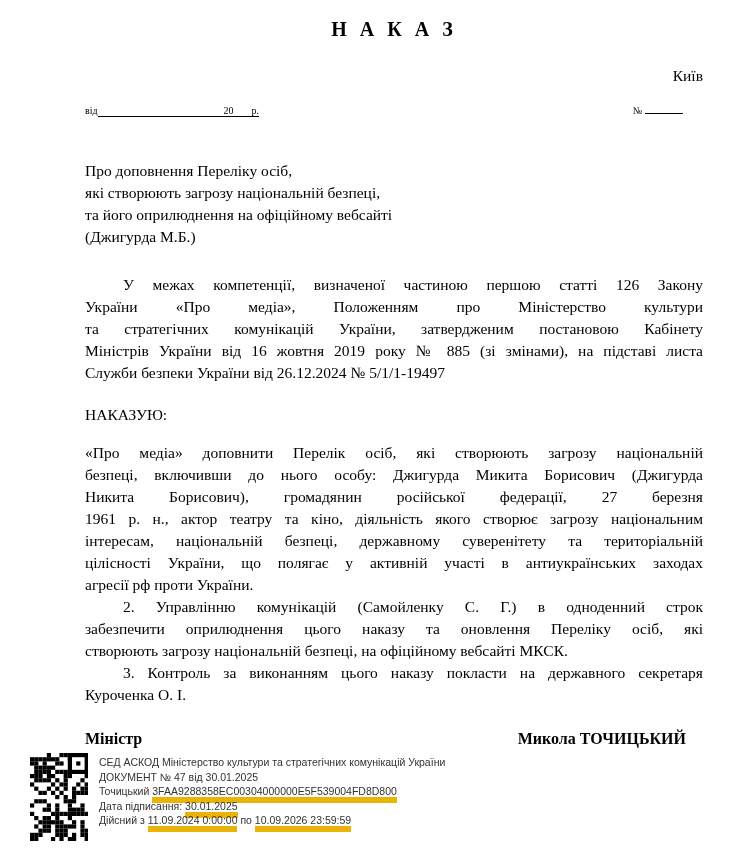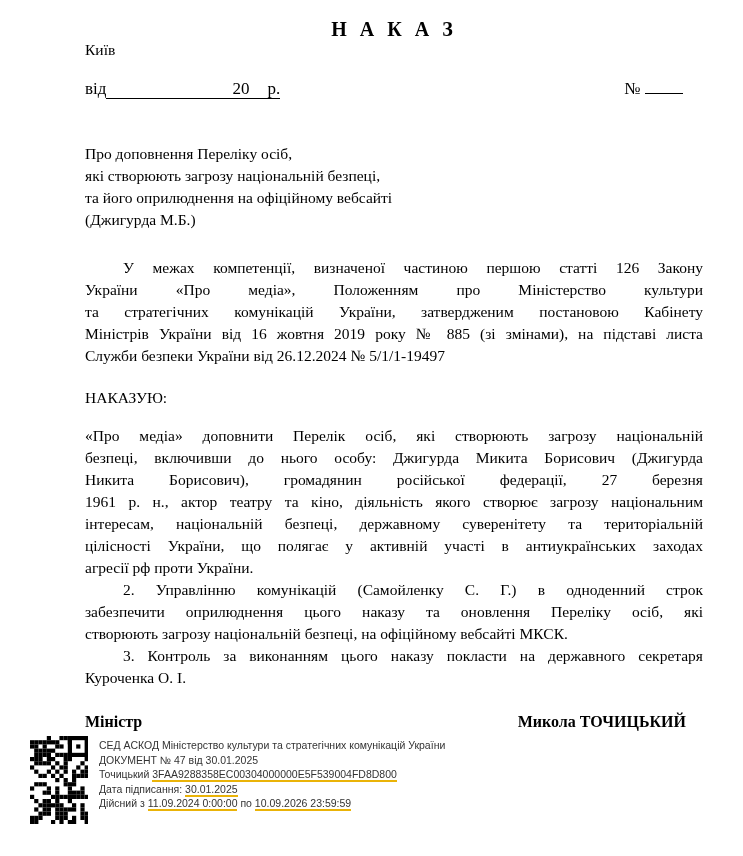--- a/index.html
+++ b/index.html
@@ -6,25 +6,25 @@
   body {
     width: 743px; height: 856px; overflow: hidden;
     font-family: "Liberation Serif", serif; color: #000;
   }
   .page { padding: 12px 40px 0 85px; box-sizing: border-box; width: 743px; }
 
   .title {
     text-align: center; font-weight: bold; font-size: 20px;
     letter-spacing: 4px; margin-top: 6px;
   }
-  .city { text-align: left; font-size: 15.5px; }
+  .city { text-align: right; font-size: 15.5px; margin-top: 26px; }
 
   .date-row {
     display: flex; justify-content: space-between; align-items: center;
-    margin-top: 20px; font-size: 17px;
+    margin-top: 20px; font-size: 10px;
   }
   .ul { border-bottom: 1px solid #000; }
   .sp { display: inline-block; }
   .num-group { padding-right: 20px; }
 
   .subject { margin-top: 44px; }
   .tline { font-size: 15.5px; line-height: 22px; }
   .just { text-align: justify; text-align-last: justify; }
   .ind { text-indent: 38px; }
 
@@ -36,21 +36,21 @@
     display: flex; justify-content: space-between; margin-top: 24px;
     font-weight: bold; font-size: 16px; padding-right: 17px;
   }
 
   .stamp { display: flex; align-items: flex-start; margin-left: -55px; margin-top: 5px; }
   .qr { width: 58px; height: 88px; flex: 0 0 58px; }
   .stamp-text {
     margin-left: 11px; font-family: "Liberation Sans", sans-serif;
     font-size: 10.5px; line-height: 14.6px; color: #333; padding-top: 2px;
   }
-  .sul { border-bottom: 2px solid #eab308; }
+  .sul { border-bottom: 6px solid #eab308; }
 </style>
 </head>
 <body>
 
 <div class="page">
 
   <div class="title">Н А К А З</div>
 
   <div class="city">Київ</div>
 

